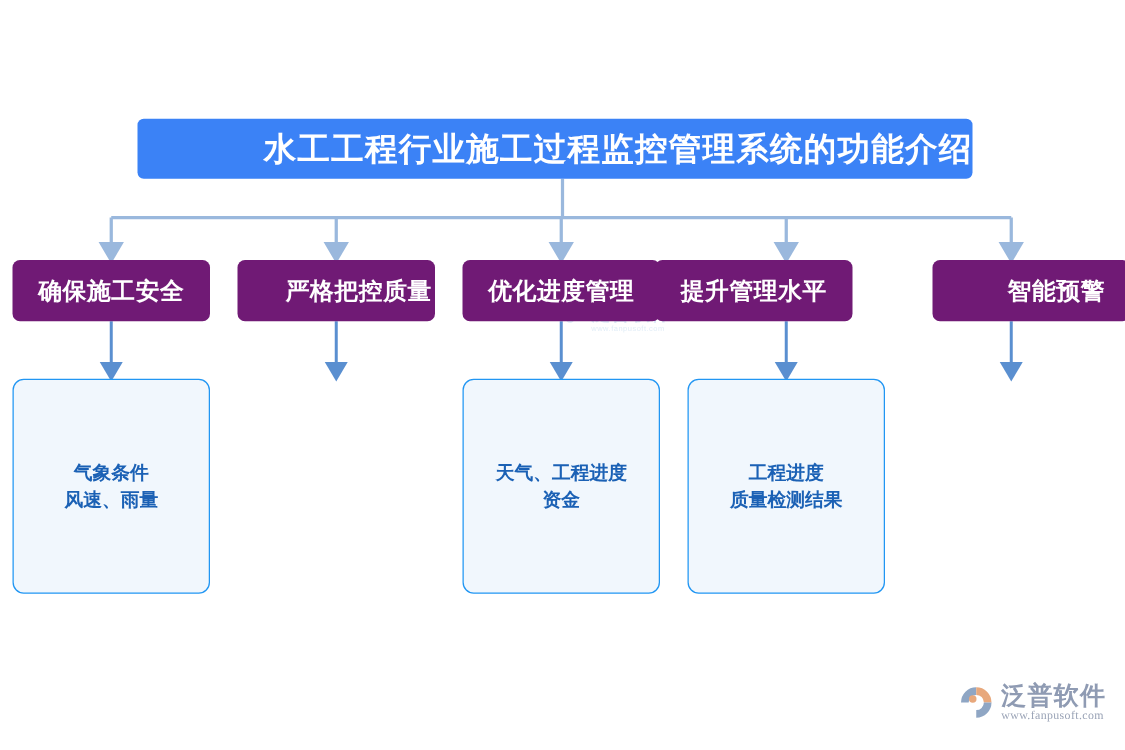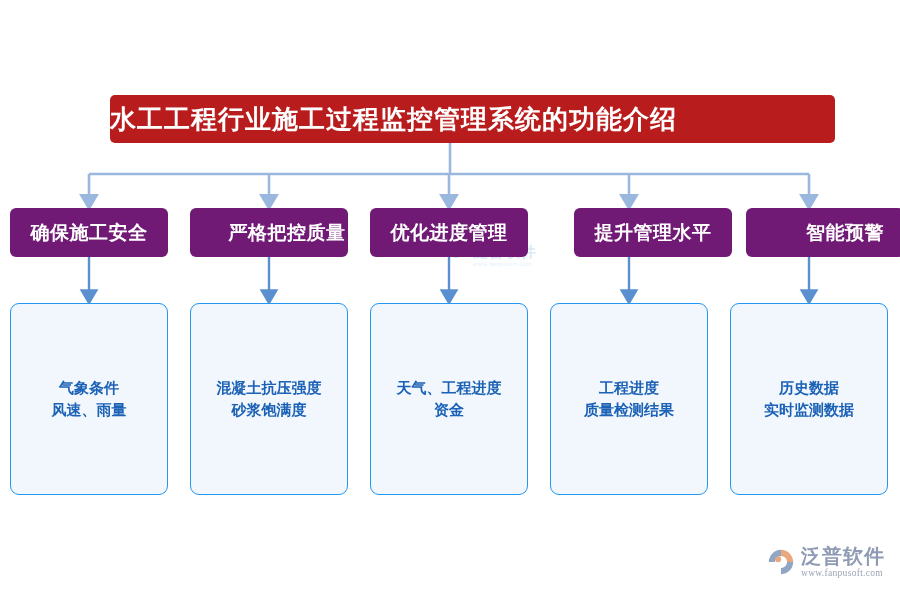--- a/index.html
+++ b/index.html
@@ -65,27 +65,27 @@
     color: #9cc4e4;
     letter-spacing: 0.4px;
     margin-top: 2px;
   }
 
   
   #title-box {
     position: absolute;
     left: 110px;
     top: 95px;
-    width: 725px;
+    width: 668px;
     height: 48px;
-    background: #b91c1c;
+    background: #3b82f6;
     border-radius: 5px;
     display: flex;
     align-items: center;
-    justify-content: flex-start;
+    justify-content: flex-end;
     box-sizing: border-box;
   }
   #title-text {
     color: #ffffff;
     font-size: 26px;
     font-weight: 700;
     letter-spacing: 1px;
     font-family: "DejaVu Serif", "Liberation Serif", serif;
     white-space: nowrap;
   }
@@ -110,21 +110,21 @@
     letter-spacing: 0.5px;
     font-family: "DejaVu Serif", "Liberation Serif", serif;
     white-space: nowrap;
   }
 
   
   .detail-box {
     position: absolute;
     top: 303px;
     width: 158px;
-    height: 192px;
+    height: 172px;
     background: #f1f7fd;
     border: 1.6px solid #2196f3;
     border-radius: 9px;
     box-sizing: border-box;
     display: flex;
     align-items: center;
     justify-content: center;
     padding: 0 6px;
   }
   .detail-text {
@@ -223,46 +223,38 @@
 
   <div class="l2-box" style="left:10px;">
     <span class="l2-label">确保施工安全</span>
   </div>
   <div class="l2-box" style="left:190px;padding-left:36px;">
     <span class="l2-label">严格把控质量</span>
   </div>
   <div class="l2-box" style="left:370px;">
     <span class="l2-label">优化进度管理</span>
   </div>
-  <div class="l2-box" style="left:574px;align-items:center;">
+  <div class="l2-box" style="left:524px;align-items:center;">
     <span class="l2-label">提升管理水平</span>
   </div>
   <div class="l2-box" style="left:746px;padding-left:40px;">
     <span class="l2-label">智能预警</span>
   </div>
 
   <div class="detail-box" style="left:10px;">
     <span class="detail-text">气象条件
 风速、雨量</span>
   </div>
-  <div class="detail-box" style="left:190px;">
-    <span class="detail-text">混凝土抗压强度
-砂浆饱满度</span>
-  </div>
   <div class="detail-box" style="left:370px;">
     <span class="detail-text">天气、工程进度
 资金</span>
   </div>
   <div class="detail-box" style="left:550px;">
     <span class="detail-text">工程进度
 质量检测结果</span>
-  </div>
-  <div class="detail-box" style="left:730px;">
-    <span class="detail-text">历史数据
-实时监测数据</span>
   </div>
 
   <div id="brand-logo">
     <svg id="brand-mark" viewBox="0 0 32 32" xmlns="http://www.w3.org/2000/svg">
       <path d="M3 16 A13 13 0 0 1 16 3 L16 9.5 A6.5 6.5 0 0 0 9.5 16 z" fill="#8fa6c4"></path>
       <path d="M16 3 A13 13 0 0 1 29 16 L22.5 16 A6.5 6.5 0 0 0 16 9.5 z" fill="#e8a87c"></path>
       <path d="M29 16 A13 13 0 0 1 16 29 L16 22.5 A6.5 6.5 0 0 0 22.5 16 z" fill="#8fa6c4"></path>
       <circle cx="13" cy="13" r="3.2" fill="#e8a87c"></circle>
     </svg>
     <div id="brand-text">

